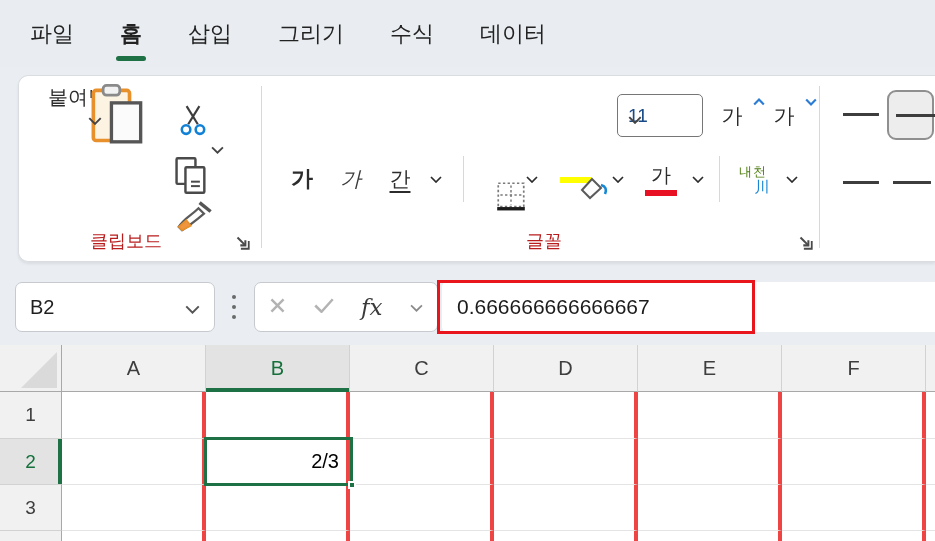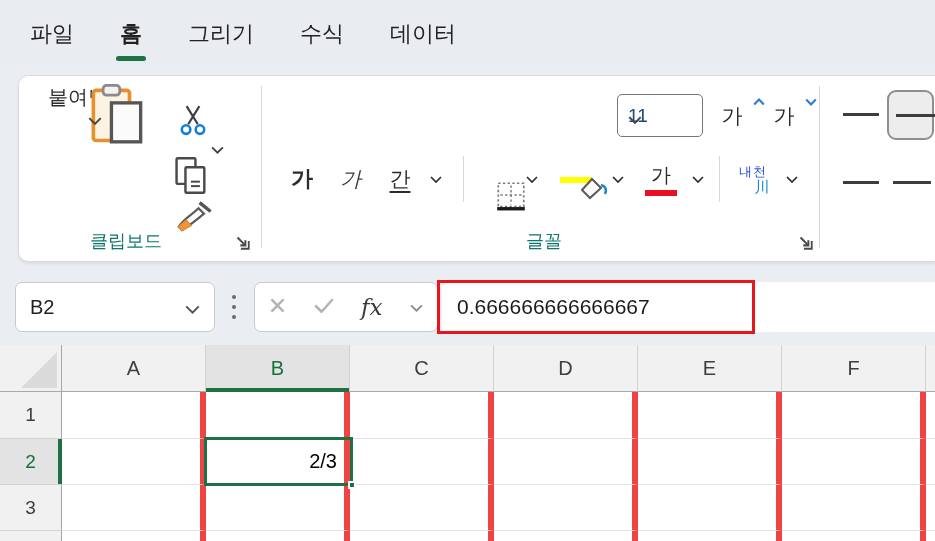--- a/index.html
+++ b/index.html
@@ -12,21 +12,21 @@
   .tab { position:relative; font-size:22px; color:#222; height:67px; display:flex; align-items:center; cursor:default; white-space:nowrap; }
   .tab.active .tab-label { font-weight:bold; }
   .tab .underline { position:absolute; left:-4px; right:-4px; bottom:6px; height:5px; background:#1e7145; border-radius:3px; }
 
   
   .ribbon { position:absolute; left:18px; top:75px; width:917px; height:187px; background:#ffffff;
             border:1px solid #d9dde1; border-right:none; border-radius:10px 0 0 10px;
             box-shadow:0 2px 3px rgba(0,0,0,0.07); }
   .ribbon * { position:absolute; }
   .vdiv { width:1px; background:#d8d8d8; }
-  .grouplabel { font-size:18px; color:#0f766e; text-align:center; bottom:8px; }
+  .grouplabel { font-size:18px; color:#b91c1c; text-align:center; bottom:8px; }
   .chev { color:#444; }
   .btn { display:flex; align-items:center; justify-content:center; }
 
   
   .paste { left:10px; top:6px; width:118px; height:132px; display:flex; flex-direction:column; align-items:center; justify-content:flex-start; }
   .paste > * { position:static; }
   .paste-label { font-size:20px; color:#2c2c2c; margin-top:2px; }
   .paste-chev { margin-top:6px; }
 
   
@@ -55,21 +55,21 @@
   .chevbtn { width:26px; }
   .uline-chev { left:404px; }
   .borderbtn { left:452px; width:46px; }
   .border-chev { left:500px; }
   .fillbtn { left:532px; width:50px; flex-direction:column; }
   .fill-chev { left:586px; }
   .fontcolorbtn { left:620px; width:44px; flex-direction:column; }
   .fontcolor-chev { left:666px; }
   .colorbar { width:32px; height:6px; margin-top:1px; }
   .phonetic { left:708px; width:52px; flex-direction:column; line-height:1; }
-  .phonetic .ph-top { font-size:13px; color:#1d4ed8; letter-spacing:1px; }
+  .phonetic .ph-top { font-size:13px; color:#4d7c0f; letter-spacing:1px; }
   .phonetic .ph-bottom { font-size:15px; color:#1787d4; margin-left:18px; margin-top:1px; }
   .phonetic-chev { left:760px; }
   .fmt.btn > * , .paste.btn > * { position:static; }
 
   .launcher { width:18px; height:18px; bottom:10px; }
   .clip-launcher { left:214px; }
   .font-launcher { left:777px; }
   .div1 { left:242px; top:10px; height:162px; }
   .div2 { left:444px; top:80px; height:46px; }
   .div3 { left:700px; top:80px; height:46px; }
@@ -111,21 +111,21 @@
   .colhdr { width:144px; background:#f1f1f1; border-right:1px solid #d2d2d2; border-bottom:1px solid #a8a8a8;
             display:flex; align-items:center; justify-content:center; font-size:20px; color:#3e3e3e; position:relative; }
   .colhdr.sel { background:#e3e3e3; color:#15703c; }
   .colhdr.sel::after { content:""; position:absolute; left:0; right:0; bottom:-1px; height:4px; background:#1e7145; }
   .colhdr.sliver { width:9px; border-right:none; }
   .row { display:flex; }
   .rowhdr { width:62px; background:#f1f1f1; border-right:1px solid #a8a8a8; border-bottom:1px solid #d2d2d2;
             display:flex; align-items:center; justify-content:center; font-size:19px; color:#3e3e3e; position:relative; }
   .rowhdr.sel { background:#e3e3e3; color:#15703c; }
   .rowhdr.sel::after { content:""; position:absolute; top:0; bottom:0; right:-1px; width:4px; background:#1e7145; }
-  .cell { width:144px; background:#fff; border-right:6px solid #ef4444; border-bottom:1px solid #e4e4e4;
+  .cell { width:144px; background:#fff; border-right:4px solid #ef4444; border-bottom:1px solid #e4e4e4;
           display:flex; align-items:center; justify-content:flex-end; padding-right:7px; font-size:20px; color:#000; }
   .cell.sliver { width:9px; border-right:none; }
   .r1 .rowhdr,.r1 .cell { height:47px; }
   .r2 .rowhdr,.r2 .cell { height:46px; }
   .r3 .rowhdr,.r3 .cell { height:46px; }
   .r4 .rowhdr,.r4 .cell { height:10px; border-bottom:none; }
   .selbox { position:absolute; left:204px; top:92px; width:149px; height:49px;
             border:3px solid #1e7145; z-index:3; pointer-events:none; }
   .selbox .handle { position:absolute; right:-6px; bottom:-6px; width:8px; height:8px;
                     background:#1e7145; border:2px solid #fff; }
@@ -135,20 +135,23 @@
 
 <div class="tabbar">
   <div class="tab">
       <span class="tab-label">파일</span>
     </div>
   <div class="tab active">
       <span class="tab-label">홈</span>
       <span class="underline"></span>
     </div>
   <div class="tab">
+      <span class="tab-label">삽입</span>
+    </div>
+  <div class="tab">
       <span class="tab-label">그리기</span>
     </div>
   <div class="tab">
       <span class="tab-label">수식</span>
     </div>
   <div class="tab">
       <span class="tab-label">데이터</span>
     </div>
 </div>
 

